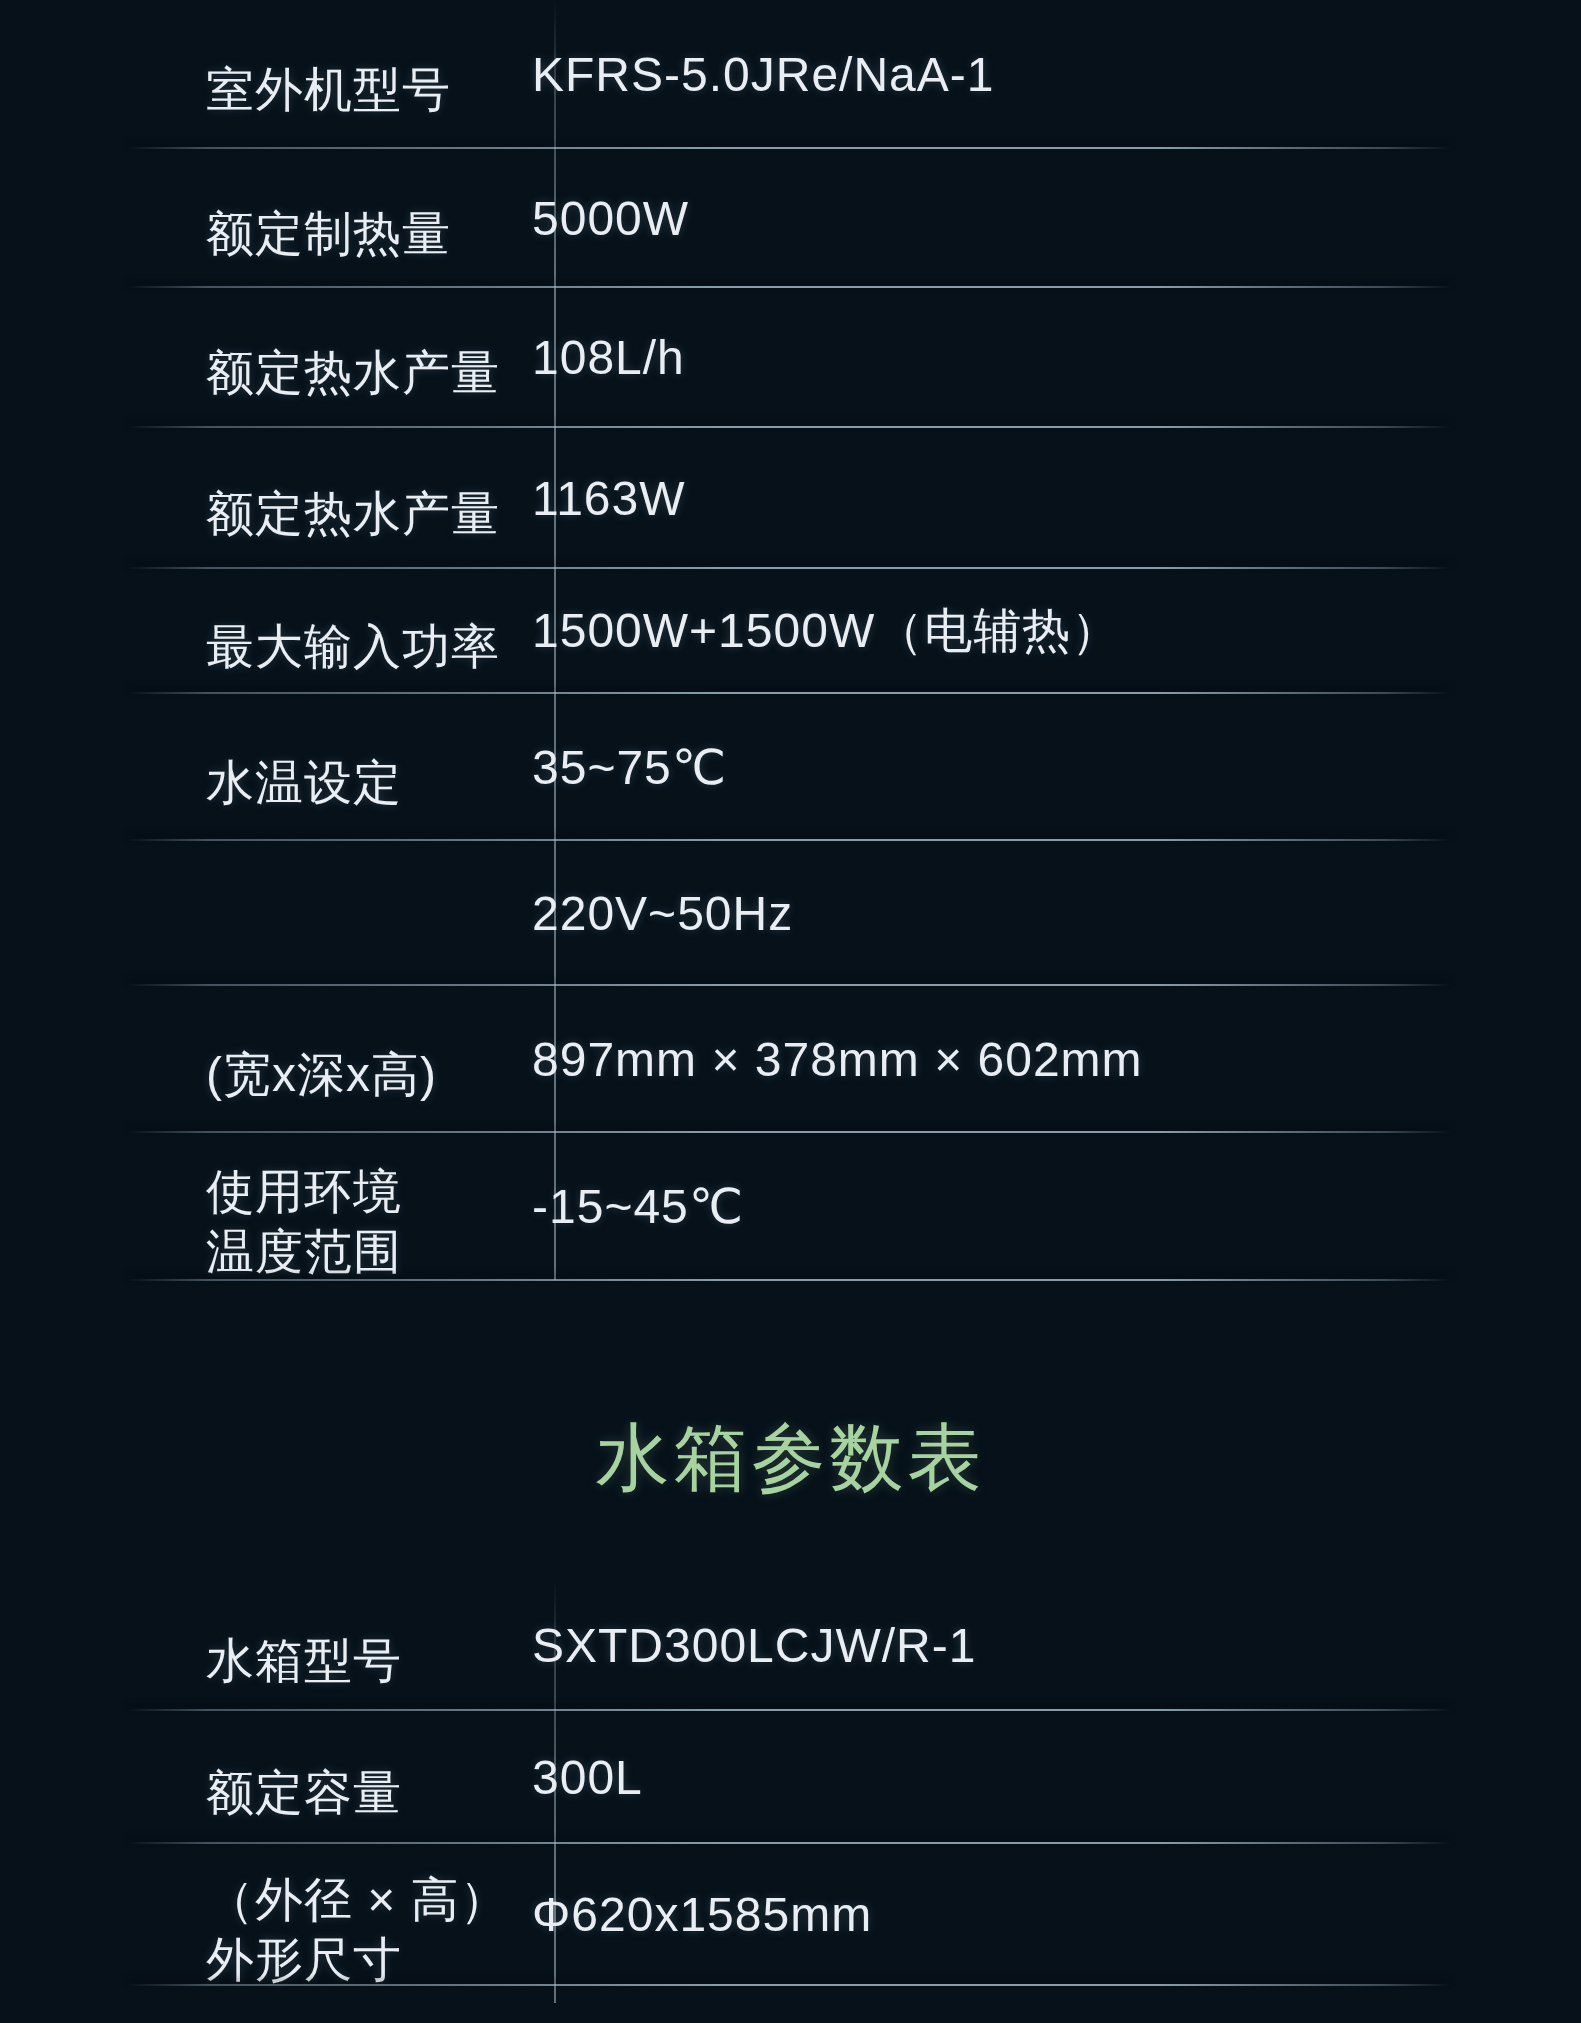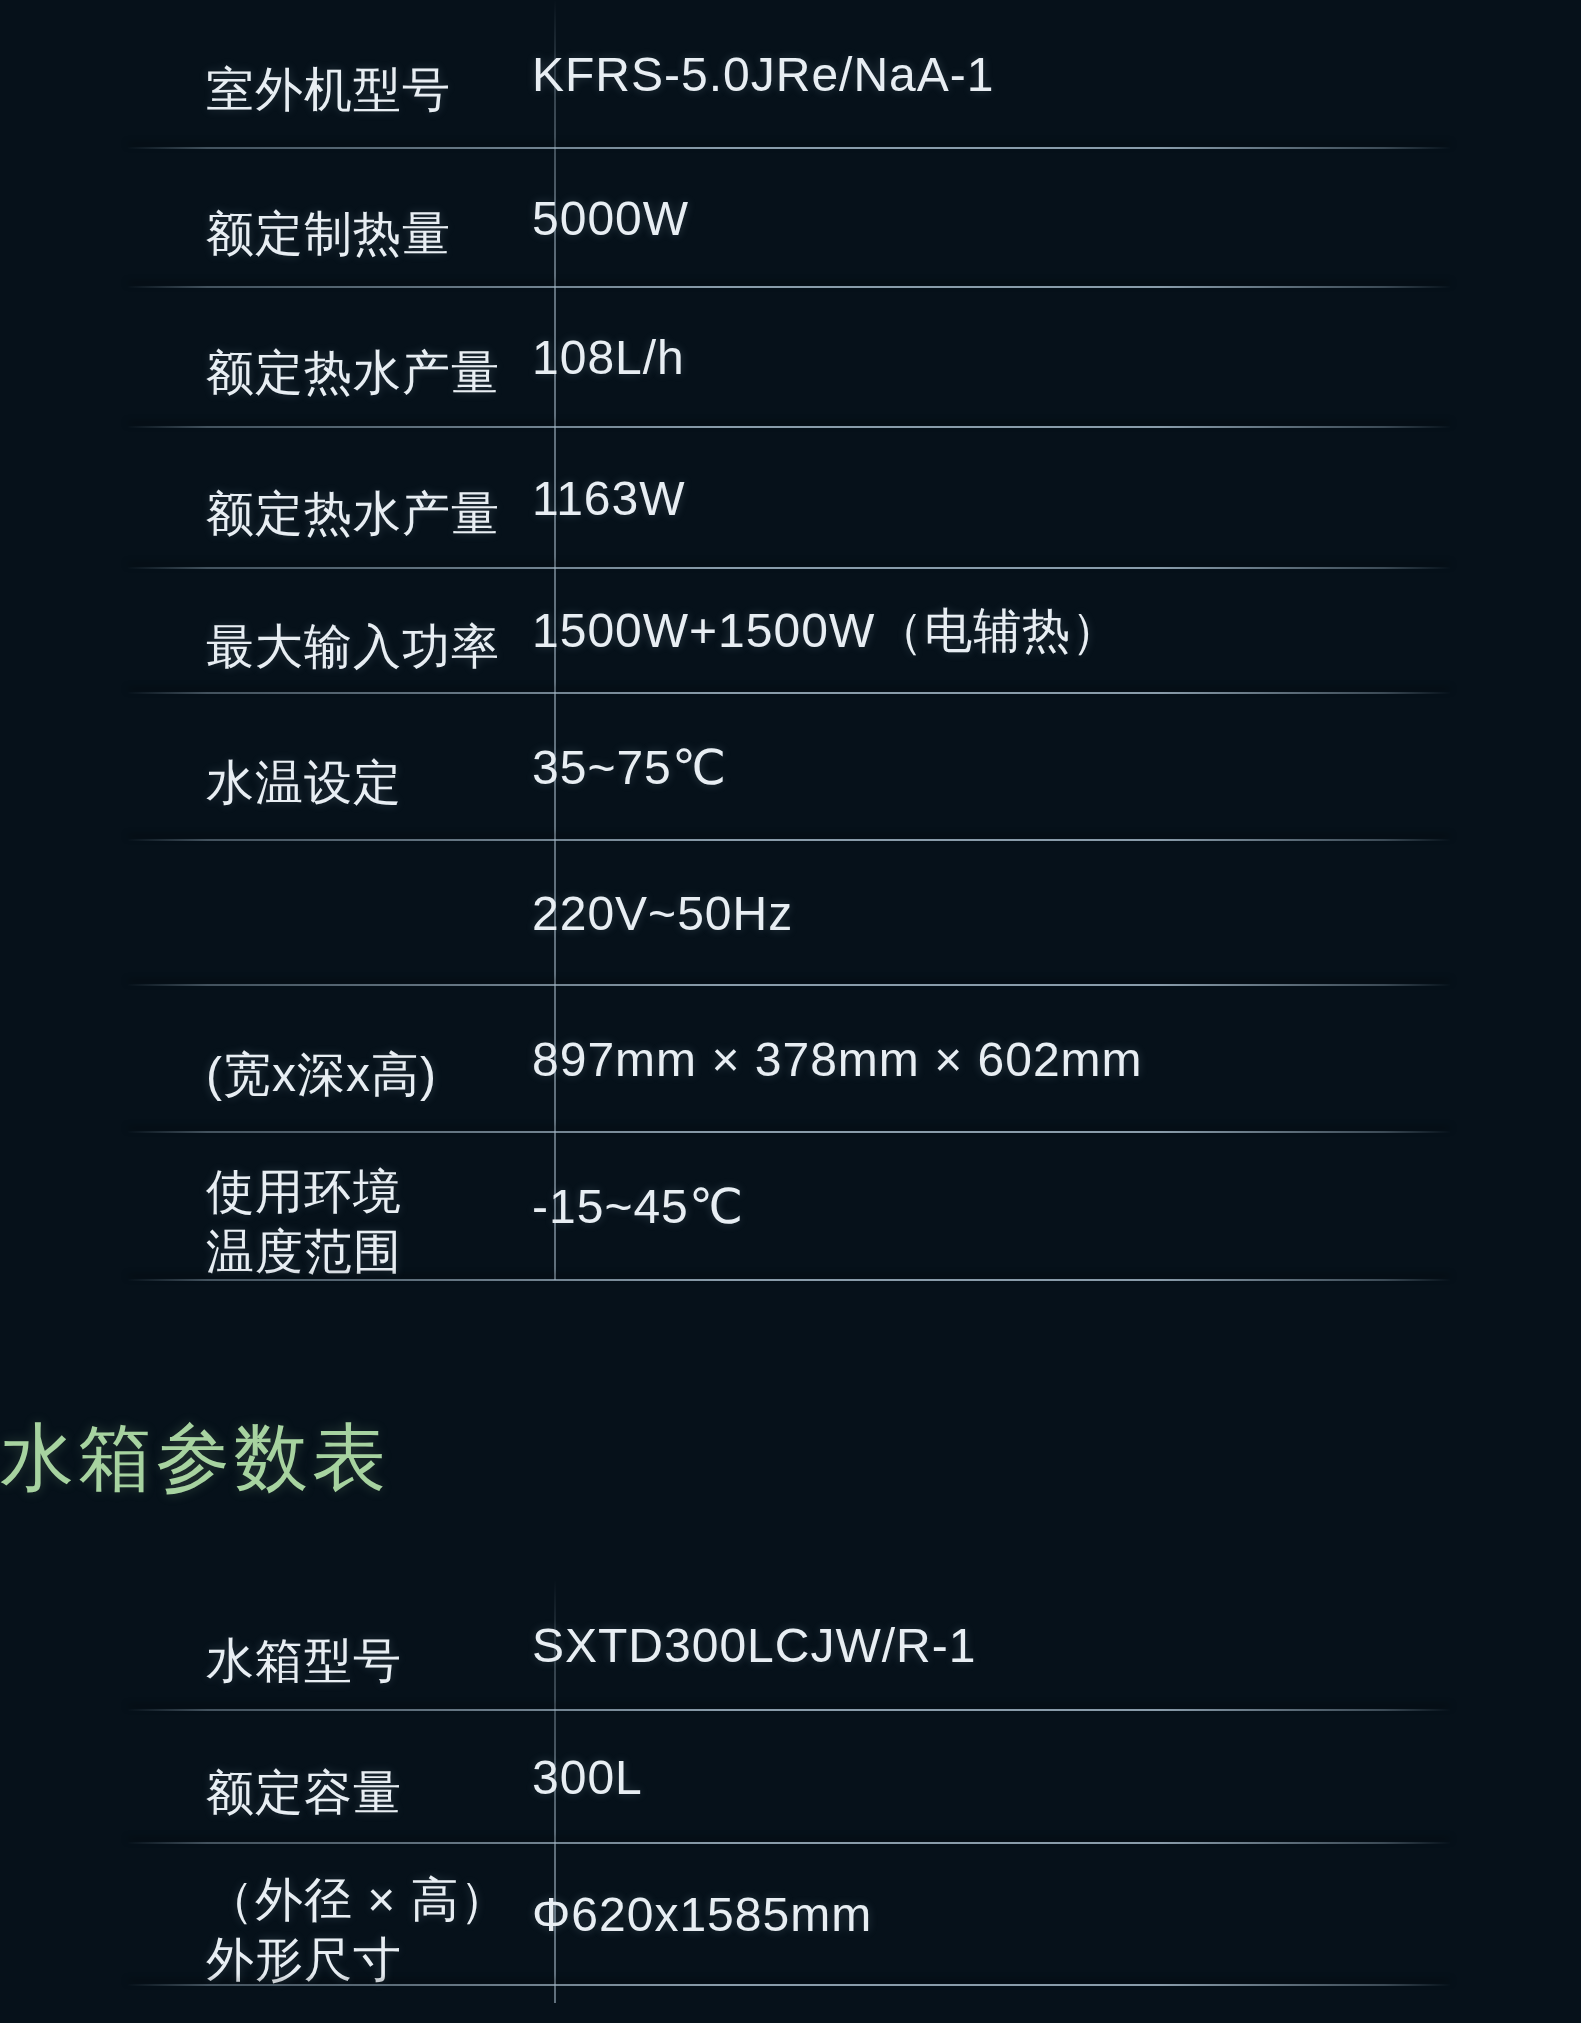--- a/index.html
+++ b/index.html
@@ -64,20 +64,21 @@
     background:linear-gradient(180deg,
       rgba(160,180,195,0) 0px,
       rgba(160,180,195,.30) 90px,
       rgba(170,190,205,.55) 280px,
       rgba(170,190,205,.55) 100%);
   }
   .section-title{
     height:300px;
     box-sizing:border-box;
     padding-top:140px;
+    text-align:center;
     font-size:74px;
     line-height:76px;
     letter-spacing:4px;
     color:var(--green);
     text-shadow:0 0 12px rgba(167,211,160,.25);
   }
   .filler{position:relative;}
 </style>
 </head>
 <body>

